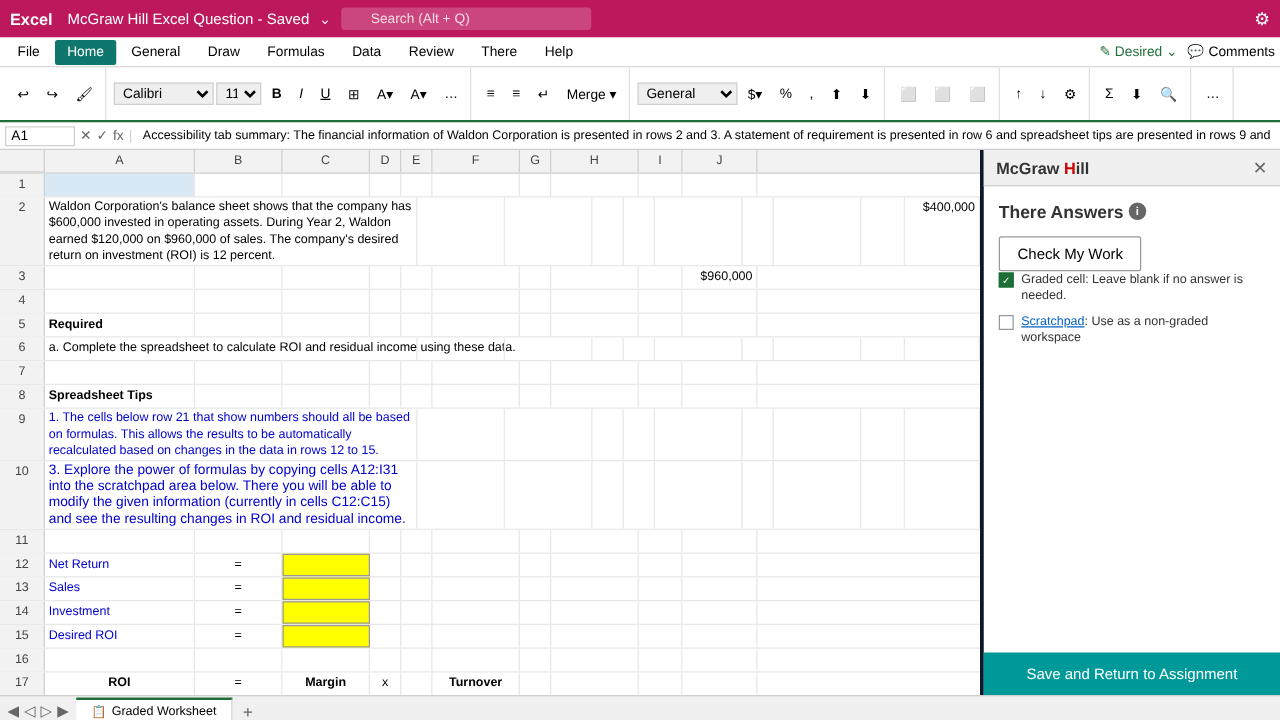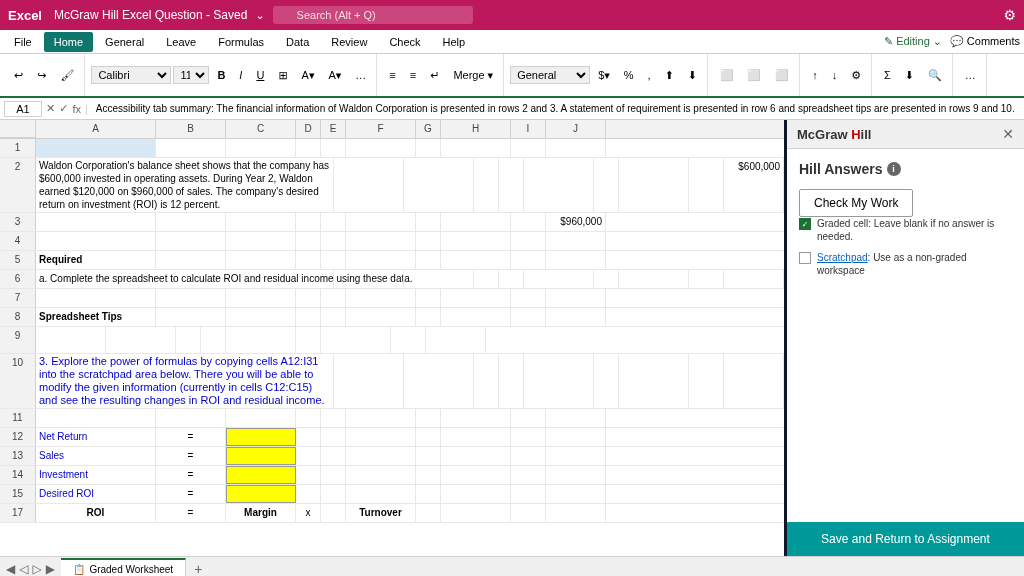--- a/index.html
+++ b/index.html
@@ -90,21 +90,21 @@
     
     .formula-bar {
       background: white;
       border-bottom: 1px solid #d0d0d0;
       height: 22px;
       display: flex;
       align-items: center;
       padding: 0 4px;
       gap: 4px;
     }
-    .cell-ref { width: 38px; border: 1px solid #d0d0d0; font-size: 11px; padding: 1px 4px; text-align: center; }
+    .cell-ref { width: 56px; border: 1px solid #d0d0d0; font-size: 11px; padding: 1px 4px; text-align: left; }
     .formula-input { flex: 1; border: none; font-size: 11px; padding: 1px 4px; outline: none; }
 
     
     .main-area {
       display: flex;
       height: calc(576px - 30px - 24px - 44px - 22px - 24px - 20px);
     }
 
     
     .spreadsheet-container {
@@ -263,28 +263,28 @@
   <div style="flex:1;display:flex;justify-content:flex-start;">
     <input class="title-bar-search" placeholder="Search (Alt + Q)" style="">
   </div>
   <span class="title-bar-gear">⚙</span>
 </div>
 
 <div class="ribbon-tabs">
   <div class="ribbon-tab">File</div>
   <div class="ribbon-tab active">Home</div>
   <div class="ribbon-tab">General</div>
-  <div class="ribbon-tab">Leave</div>
+  <div class="ribbon-tab">Draw</div>
   <div class="ribbon-tab">Formulas</div>
   <div class="ribbon-tab">Data</div>
   <div class="ribbon-tab">Review</div>
-  <div class="ribbon-tab">Check</div>
+  <div class="ribbon-tab">There</div>
   <div class="ribbon-tab">Help</div>
   <div class="ribbon-right">
-    <span class="ribbon-editing">✎ Editing ⌄</span>
+    <span class="ribbon-editing">✎ Desired ⌄</span>
     <span class="ribbon-comments">💬 Comments</span>
   </div>
 </div>
 
 <div class="ribbon-bar">
   <div class="ribbon-group">
     <button class="ribbon-btn">↩</button>
     <button class="ribbon-btn">↪</button>
     <button class="ribbon-btn">🖌</button>
   </div>
@@ -386,21 +386,21 @@
         <div class="row-num">2</div>
         <div class="grid-cell col-a wrap-text" style="width:350px;overflow:visible;white-space:normal;font-size:10px;line-height:13px;">Waldon Corporation's balance sheet shows that the company has $600,000 invested in operating assets. During Year 2, Waldon earned $120,000 on $960,000 of sales. The company's desired return on investment (ROI) is 12 percent.</div>
         <div class="grid-cell col-b"></div>
         <div class="grid-cell col-c"></div>
         <div class="grid-cell col-d"></div>
         <div class="grid-cell col-e"></div>
         <div class="grid-cell col-f"></div>
         <div class="grid-cell col-g"></div>
         <div class="grid-cell col-h"></div>
         <div class="grid-cell col-i"></div>
-        <div class="grid-cell col-j text-right">$600,000</div>
+        <div class="grid-cell col-j text-right">$400,000</div>
       </div>
 
       <div class="grid-row">
         <div class="row-num">3</div>
         <div class="grid-cell col-a"></div>
         <div class="grid-cell col-b"></div>
         <div class="grid-cell col-c"></div>
         <div class="grid-cell col-d"></div>
         <div class="grid-cell col-e"></div>
         <div class="grid-cell col-f"></div>
@@ -475,20 +475,21 @@
         <div class="grid-cell col-e"></div>
         <div class="grid-cell col-f"></div>
         <div class="grid-cell col-g"></div>
         <div class="grid-cell col-h"></div>
         <div class="grid-cell col-i"></div>
         <div class="grid-cell col-j"></div>
       </div>
 
       <div class="grid-row row-medium">
         <div class="row-num">9</div>
+        <div class="grid-cell col-a blue-text wrap-text" style="width:420px;overflow:visible;white-space:normal;font-size:10px;line-height:13px;">1. The cells below row 21 that show numbers should all be based on formulas. This allows the results to be automatically recalculated based on changes in the data in rows 12 to 15.</div>
         <div class="grid-cell col-b"></div>
         <div class="grid-cell col-c"></div>
         <div class="grid-cell col-d"></div>
         <div class="grid-cell col-e"></div>
         <div class="grid-cell col-f"></div>
         <div class="grid-cell col-g"></div>
         <div class="grid-cell col-h"></div>
         <div class="grid-cell col-i"></div>
         <div class="grid-cell col-j"></div>
       </div>
@@ -570,20 +571,33 @@
         <div class="grid-cell col-c yellow-bg"></div>
         <div class="grid-cell col-d"></div>
         <div class="grid-cell col-e"></div>
         <div class="grid-cell col-f"></div>
         <div class="grid-cell col-g"></div>
         <div class="grid-cell col-h"></div>
         <div class="grid-cell col-i"></div>
         <div class="grid-cell col-j"></div>
       </div>
 
+      <div class="grid-row">
+        <div class="row-num">16</div>
+        <div class="grid-cell col-a"></div>
+        <div class="grid-cell col-b"></div>
+        <div class="grid-cell col-c"></div>
+        <div class="grid-cell col-d"></div>
+        <div class="grid-cell col-e"></div>
+        <div class="grid-cell col-f"></div>
+        <div class="grid-cell col-g"></div>
+        <div class="grid-cell col-h"></div>
+        <div class="grid-cell col-i"></div>
+        <div class="grid-cell col-j"></div>
+      </div>
 
       <div class="grid-row">
         <div class="row-num">17</div>
         <div class="grid-cell col-a bold text-center">ROI</div>
         <div class="grid-cell col-b text-center">=</div>
         <div class="grid-cell col-c bold text-center">Margin</div>
         <div class="grid-cell col-d text-center">x</div>
         <div class="grid-cell col-e"></div>
         <div class="grid-cell col-f bold text-center">Turnover</div>
         <div class="grid-cell col-g"></div>
@@ -595,21 +609,21 @@
     </div>
   </div>
 
   <div class="mh-panel">
     <div class="mh-panel-header">
       <span class="mh-logo">McGraw <span>H</span>ill</span>
       <span class="mh-close">✕</span>
     </div>
     <div class="mh-panel-body">
       <div class="check-answers-title">
-        <span>Hill Answers</span>
+        <span>There Answers</span>
         <span class="info-icon">i</span>
       </div>
       <button class="check-my-work-btn">Check My Work</button>
 
 
       <div class="legend-item">
         <div class="legend-checkbox checked">✓</div>
         <span class="legend-text">Graded cell: Leave blank if no answer is needed.</span>
       </div>
 

